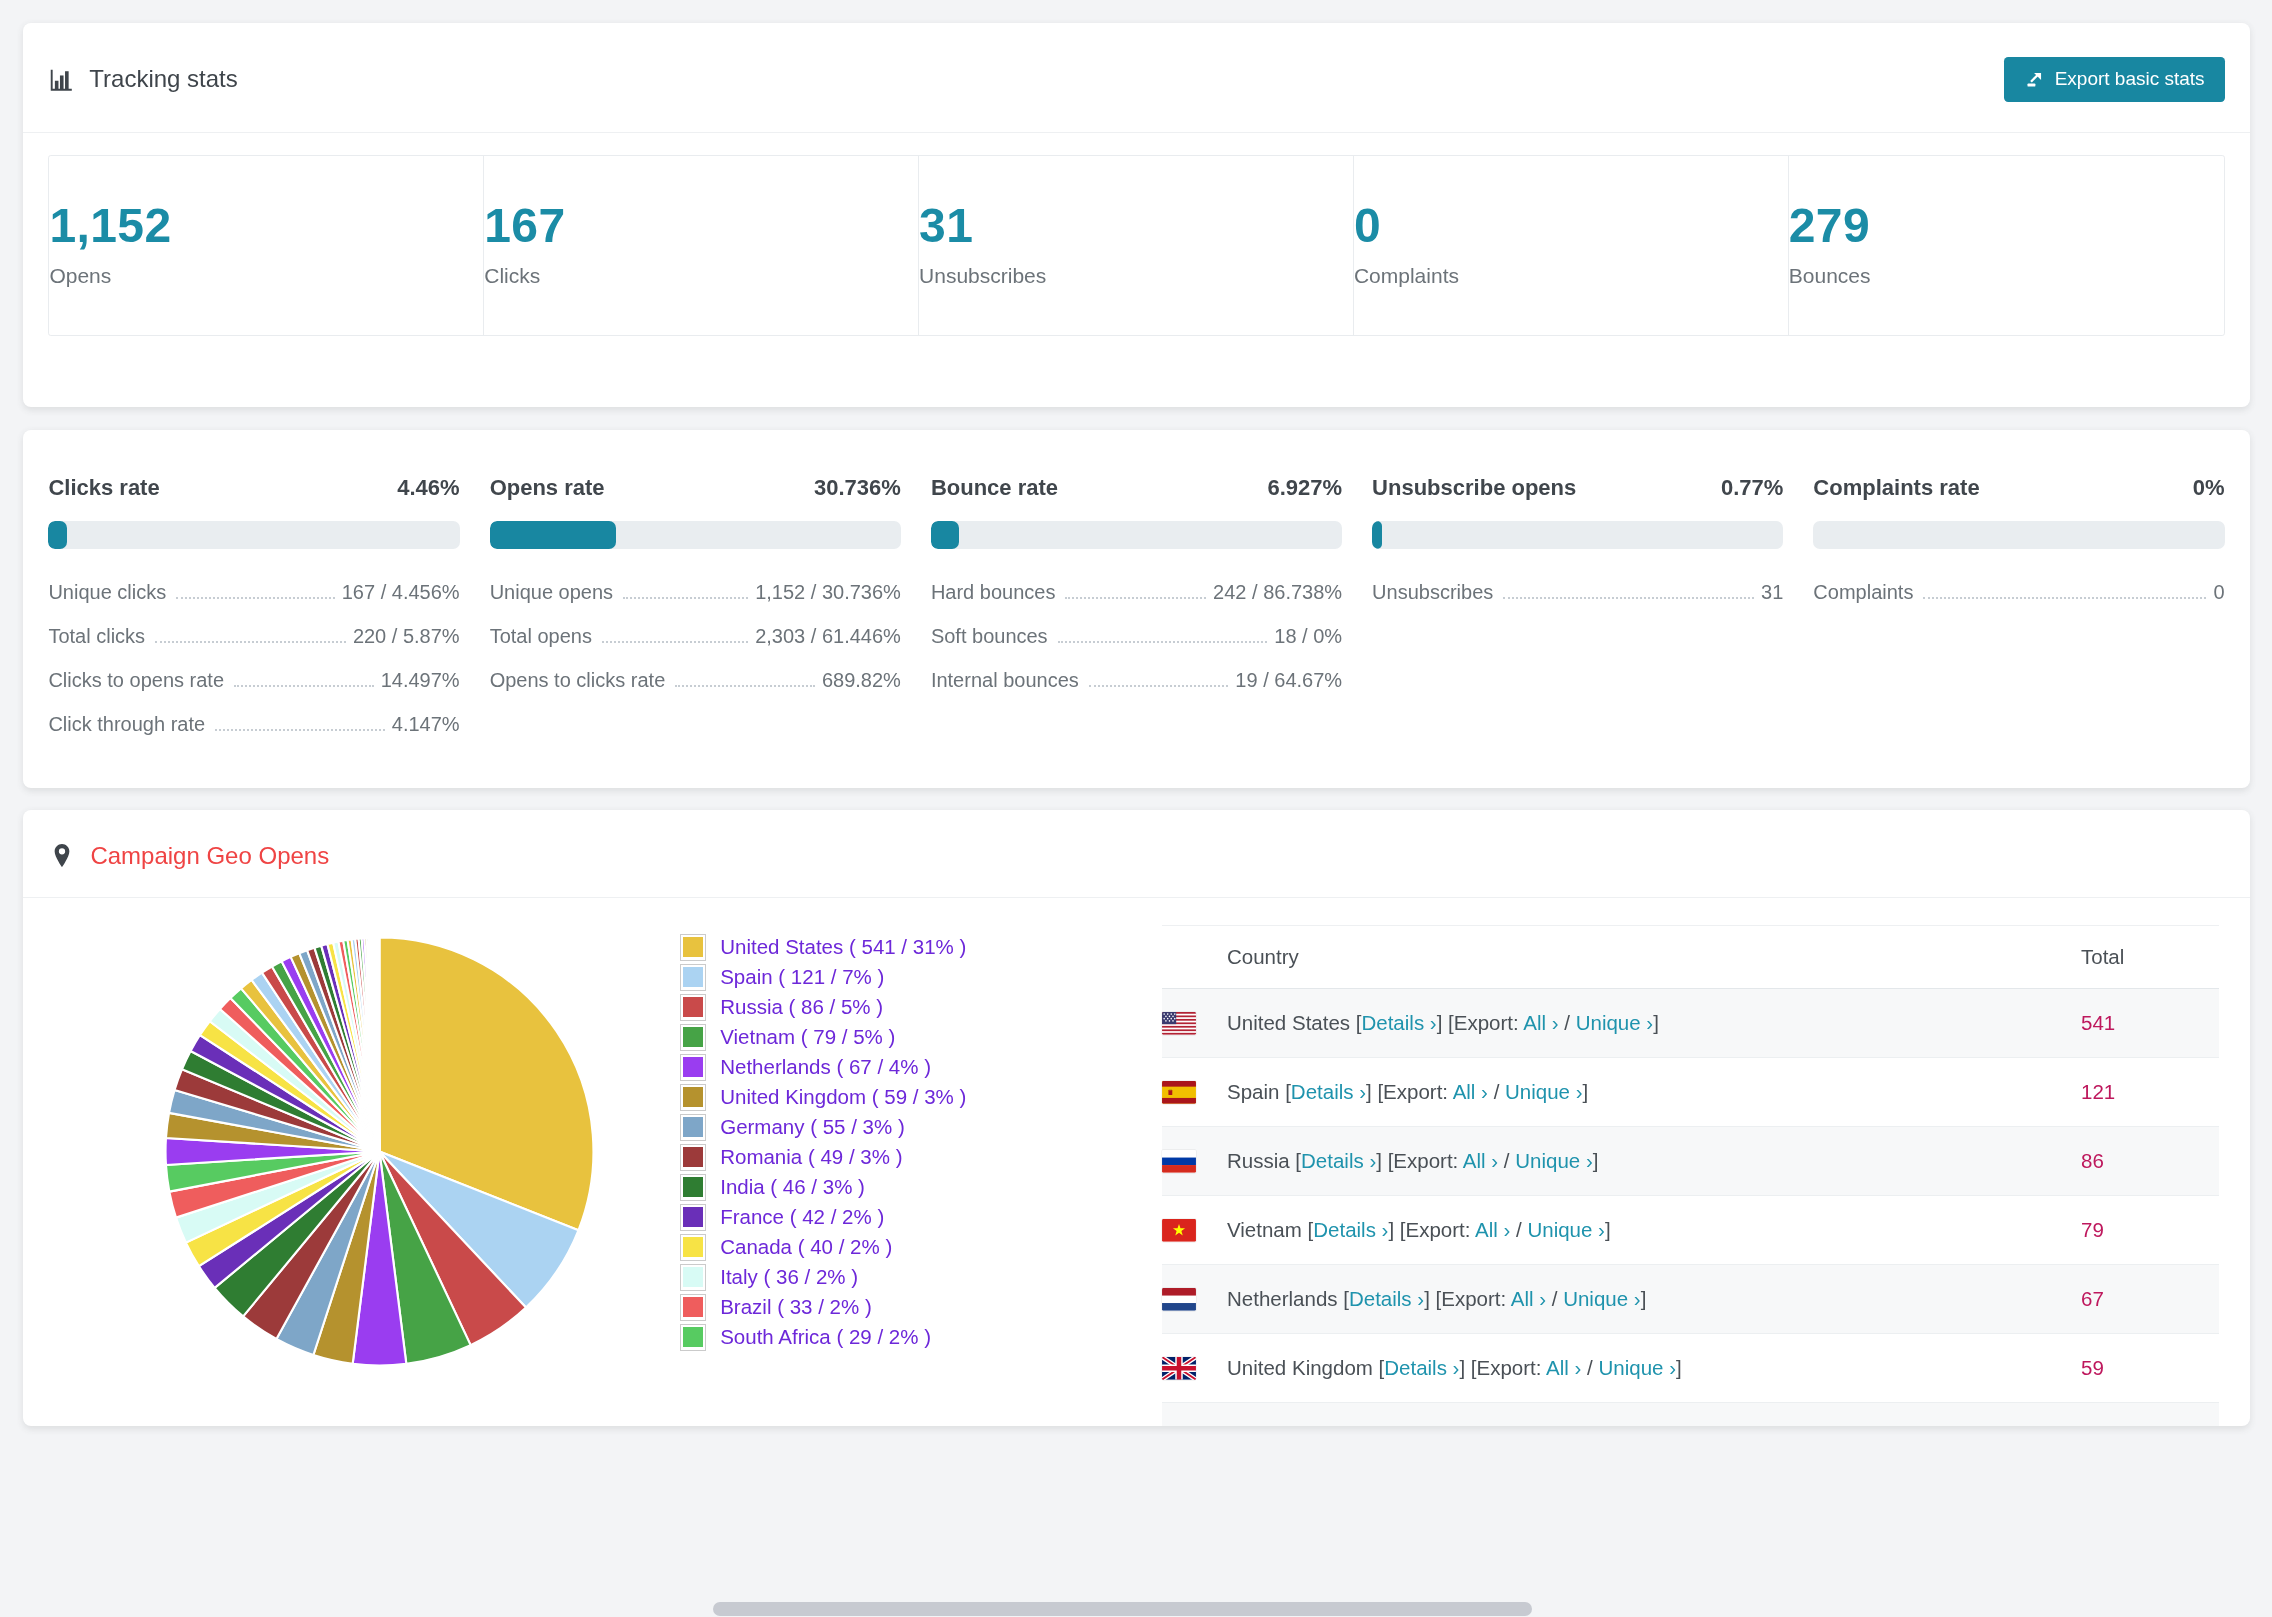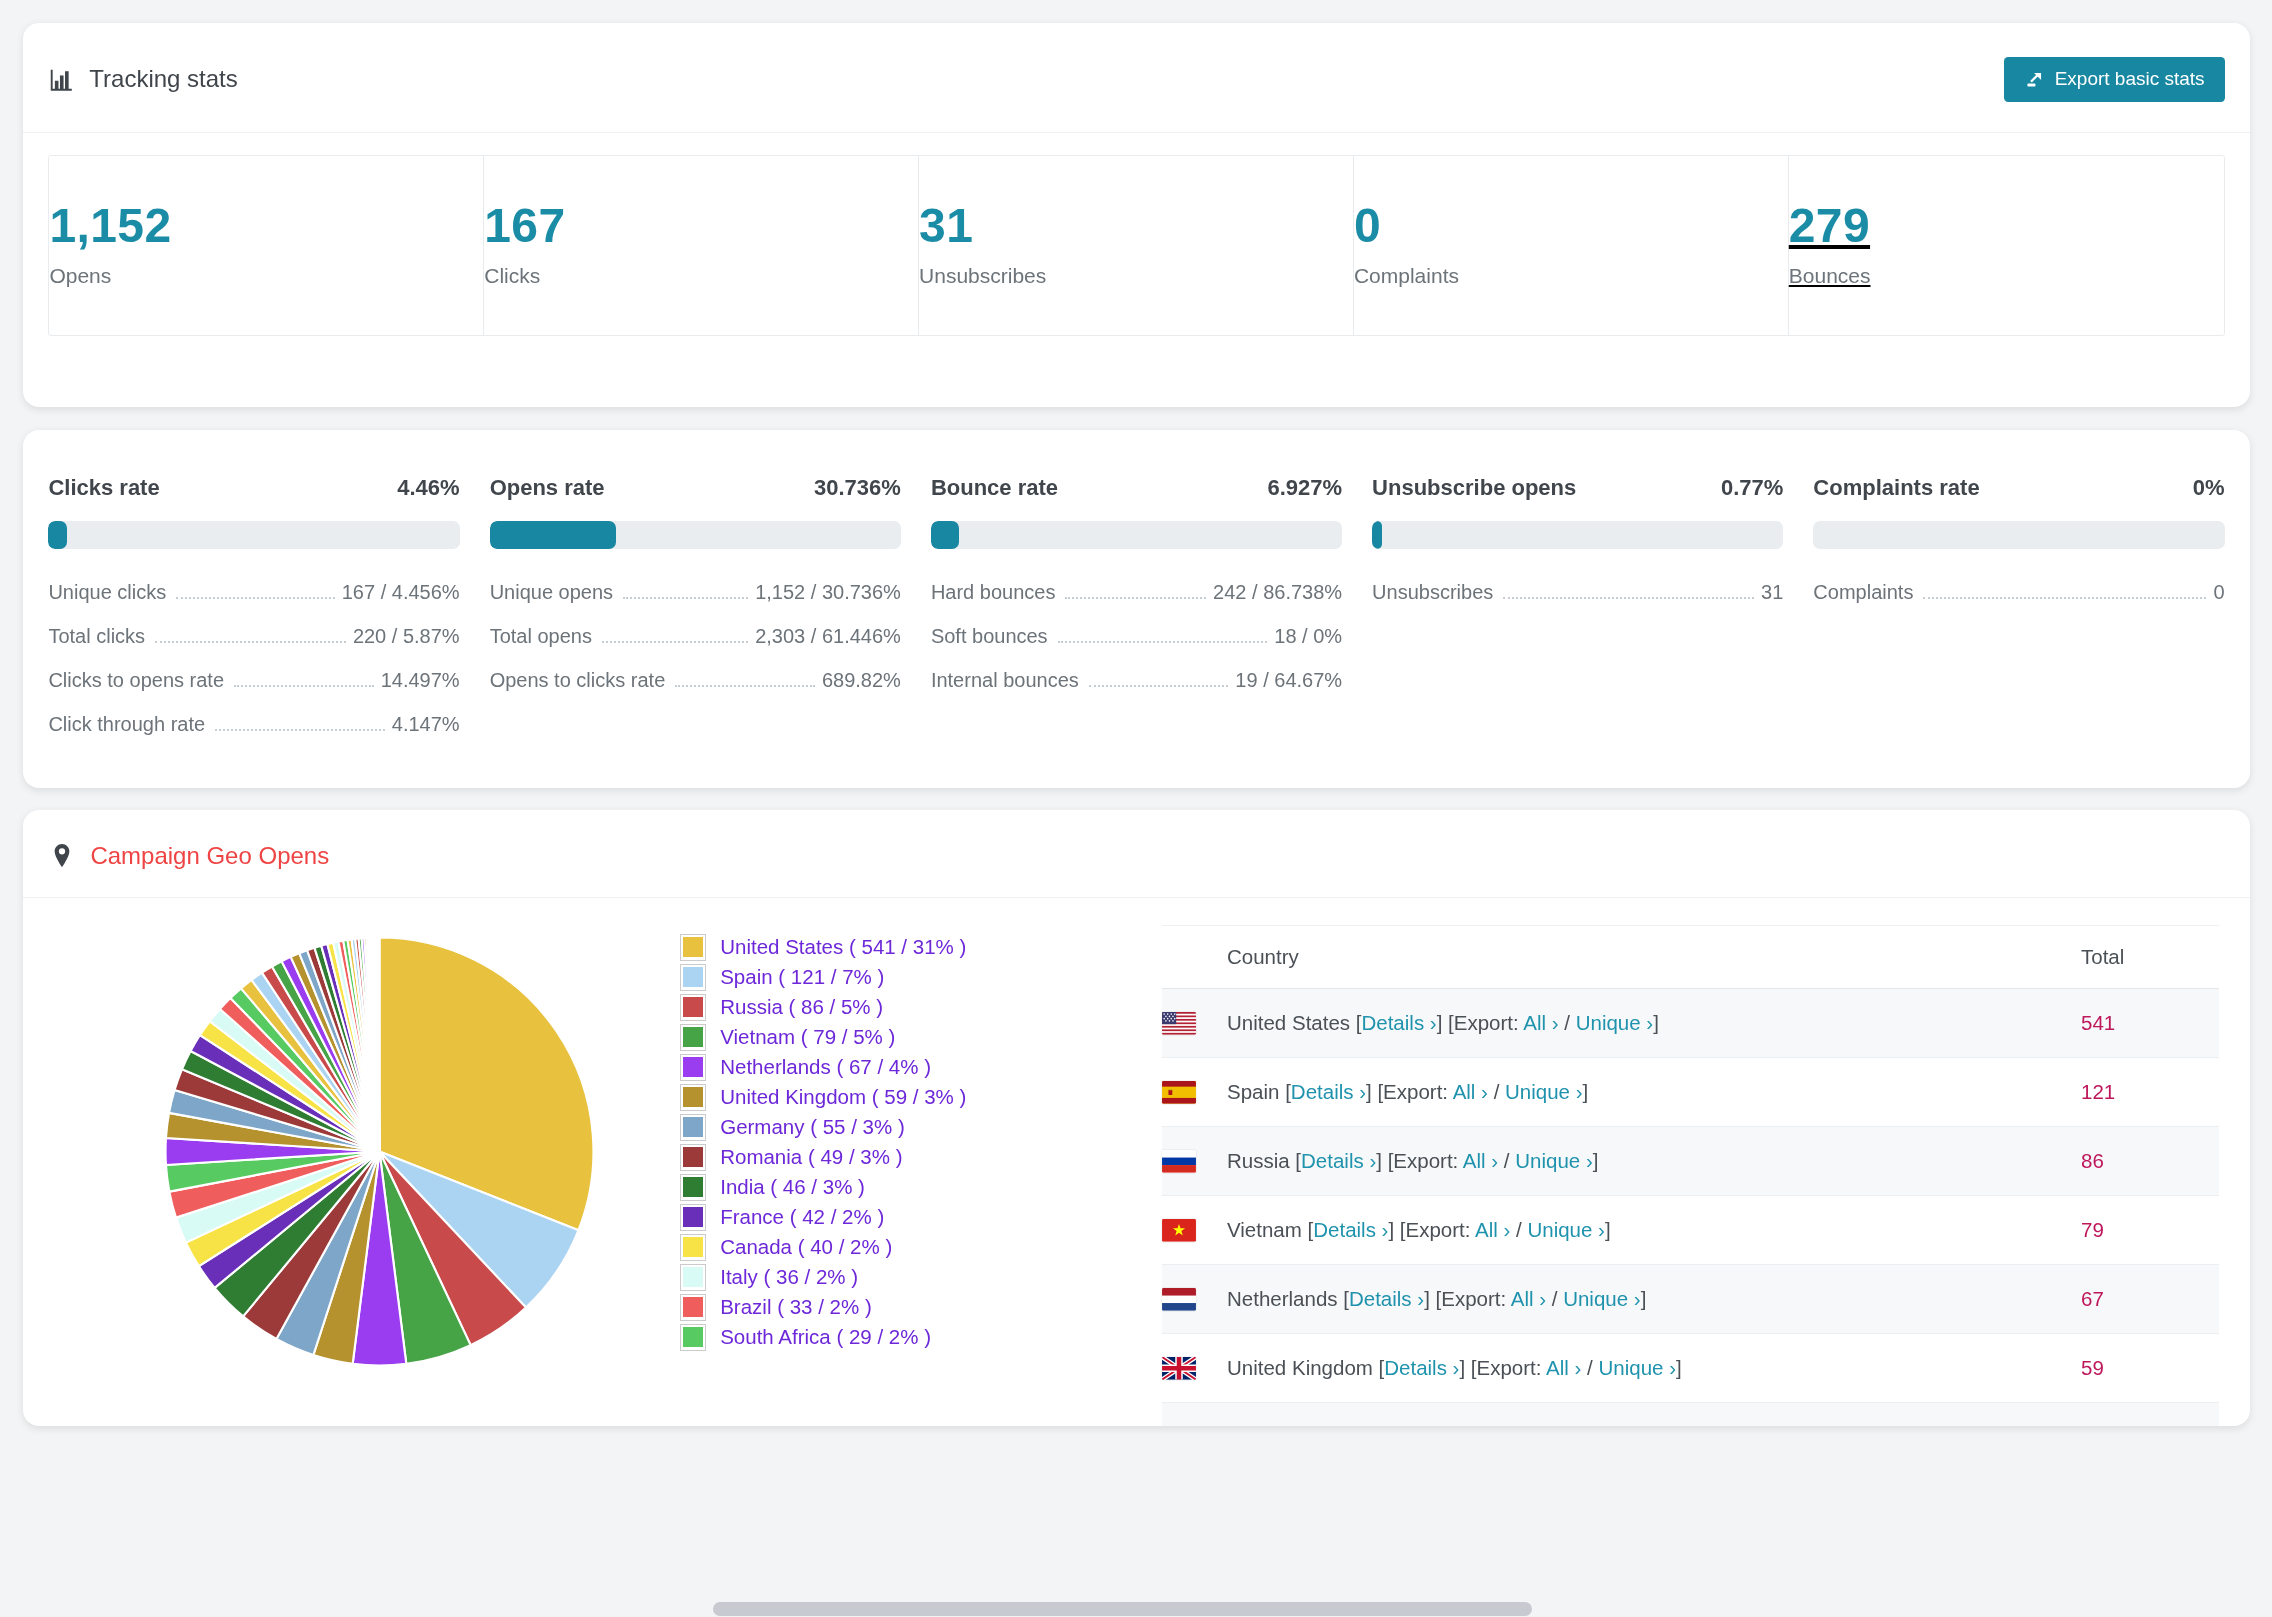--- a/index.html
+++ b/index.html
@@ -1,26 +1,26 @@
 <!DOCTYPE html>
 <html style="font-size:11.3px"><head>
 <meta charset="utf-8">
 <style>
   html,body{margin:0;padding:0;background:#f3f4f6;}
   body{width:2273px;height:1618px;overflow:hidden;font-family:"Liberation Sans",sans-serif;-webkit-font-smoothing:antialiased;}
   .page{position:relative;width:2273px;height:1618px;box-sizing:border-box;padding:23px;background:#f3f4f6;}
-  .card{background:#fff;border-radius:16px;box-shadow:0 2.1px 7px rgba(60,64,67,.12);}
+  .card{background:#fff;border-radius:8px;box-shadow:0 2.1px 7px rgba(60,64,67,.12);}
   
   .card-header{display:flex;align-items:center;justify-content:space-between;padding:34px 25.4px 30px;border-bottom:1.4px solid #eef0f2;}
   .title-wrap{display:flex;align-items:center;gap:15.5px;font-size:24px;color:#3f454b;}
   .export-btn{display:inline-flex;align-items:center;gap:10px;background:#1887a1;border:none;color:#fff;font-family:inherit;font-size:19px;padding:11.3px 20px;border-radius:4.2px;cursor:pointer;}
   .card-body{padding:22.6px 25.4px 71px;}
   .summary-grid{display:grid;grid-template-columns:repeat(5,1fr);border:1.4px solid #e9ecef;border-radius:2.8px;}
   .stat-cell{text-align:left;padding:45px 0 47px;border-right:1.4px solid #e9ecef;}
-  .stat-cell:last-child{border-right:none;text-decoration:underline;}
+  .stat-cell:last-child{border-right:none;}
   .stat-value{font-size:48px;font-weight:700;color:#1b8ca6;letter-spacing:0.4px;line-height:1.05;}
   .stat-label{font-size:21px;color:#6c7379;margin-top:12.7px;}
   
   .card-rates{margin-top:22.6px;padding:45px 25.4px 52px;}
   .rates-grid{display:grid;grid-template-columns:1fr 1fr 1fr 1fr 1fr;column-gap:41px;row-gap:56px;gap:30px;}
   .rate-head{display:flex;justify-content:space-between;align-items:baseline;}
   .rate-title,.rate-value{font-size:22px;font-weight:700;color:#40464c;}
   .bar{margin-top:20px;height:28px;background:#e9edf0;border-radius:7px;overflow:hidden;position:relative;}
   .fill{position:absolute;left:0;top:0;bottom:0;background:#1887a1;border-radius:7px;}
   .rate-rows{margin-top:32px;}

